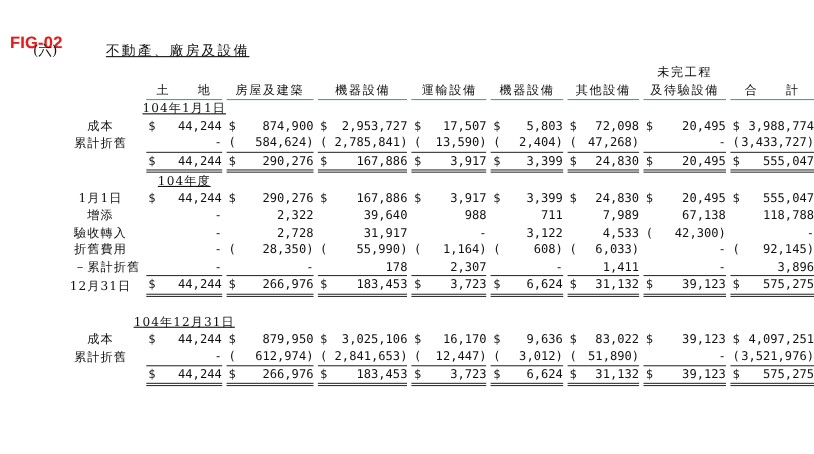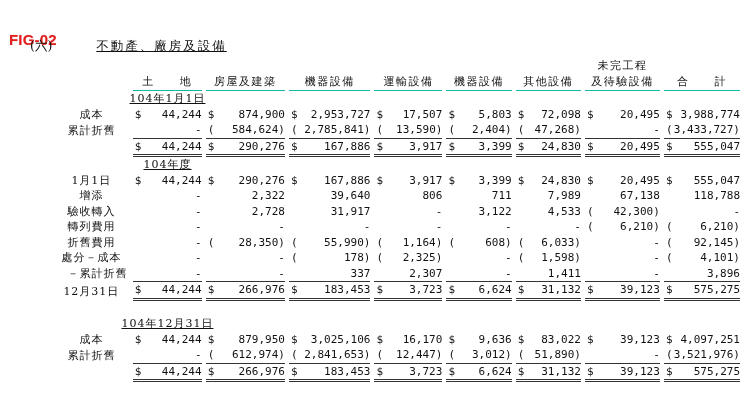--- a/index.html
+++ b/index.html
@@ -168,21 +168,21 @@
         <td class="cell"><span class="cur">$</span>555,047</td>
       </tr>
       <tr class="">
         <td class="lbl">增添</td>
         <td class="cell">-</td>
         <td class="gap"></td>
         <td class="cell">2,322</td>
         <td class="gap"></td>
         <td class="cell">39,640</td>
         <td class="gap"></td>
-        <td class="cell">806</td>
+        <td class="cell">988</td>
         <td class="gap"></td>
         <td class="cell">711</td>
         <td class="gap"></td>
         <td class="cell">7,989</td>
         <td class="gap"></td>
         <td class="cell">67,138</td>
         <td class="gap"></td>
         <td class="cell">118,788</td>
       </tr>
       <tr class="">
@@ -197,80 +197,44 @@
         <td class="gap"></td>
         <td class="cell">3,122</td>
         <td class="gap"></td>
         <td class="cell">4,533</td>
         <td class="gap"></td>
         <td class="cell"><span class="lp">(</span>42,300)</td>
         <td class="gap"></td>
         <td class="cell">-</td>
       </tr>
       <tr class="">
-        <td class="lbl">轉列費用</td>
-        <td class="cell">-</td>
-        <td class="gap"></td>
-        <td class="cell">-</td>
-        <td class="gap"></td>
-        <td class="cell">-</td>
-        <td class="gap"></td>
-        <td class="cell">-</td>
-        <td class="gap"></td>
-        <td class="cell">-</td>
-        <td class="gap"></td>
-        <td class="cell">-</td>
-        <td class="gap"></td>
-        <td class="cell"><span class="lp">(</span>6,210)</td>
-        <td class="gap"></td>
-        <td class="cell"><span class="lp">(</span>6,210)</td>
-      </tr>
-      <tr class="">
         <td class="lbl">折舊費用</td>
         <td class="cell">-</td>
         <td class="gap"></td>
         <td class="cell"><span class="lp">(</span>28,350)</td>
         <td class="gap"></td>
         <td class="cell"><span class="lp">(</span>55,990)</td>
         <td class="gap"></td>
         <td class="cell"><span class="lp">(</span>1,164)</td>
         <td class="gap"></td>
         <td class="cell"><span class="lp">(</span>608)</td>
         <td class="gap"></td>
         <td class="cell"><span class="lp">(</span>6,033)</td>
         <td class="gap"></td>
         <td class="cell">-</td>
         <td class="gap"></td>
         <td class="cell"><span class="lp">(</span>92,145)</td>
-      </tr>
-      <tr class="">
-        <td class="lbl">處分－成本</td>
-        <td class="cell">-</td>
-        <td class="gap"></td>
-        <td class="cell">-</td>
-        <td class="gap"></td>
-        <td class="cell"><span class="lp">(</span>178)</td>
-        <td class="gap"></td>
-        <td class="cell"><span class="lp">(</span>2,325)</td>
-        <td class="gap"></td>
-        <td class="cell">-</td>
-        <td class="gap"></td>
-        <td class="cell"><span class="lp">(</span>1,598)</td>
-        <td class="gap"></td>
-        <td class="cell">-</td>
-        <td class="gap"></td>
-        <td class="cell"><span class="lp">(</span>4,101)</td>
       </tr>
       <tr class="ul">
         <td class="lbl">　－累計折舊</td>
         <td class="cell">-</td>
         <td class="gap"></td>
         <td class="cell">-</td>
         <td class="gap"></td>
-        <td class="cell">337</td>
+        <td class="cell">178</td>
         <td class="gap"></td>
         <td class="cell">2,307</td>
         <td class="gap"></td>
         <td class="cell">-</td>
         <td class="gap"></td>
         <td class="cell">1,411</td>
         <td class="gap"></td>
         <td class="cell">-</td>
         <td class="gap"></td>
         <td class="cell">3,896</td>

